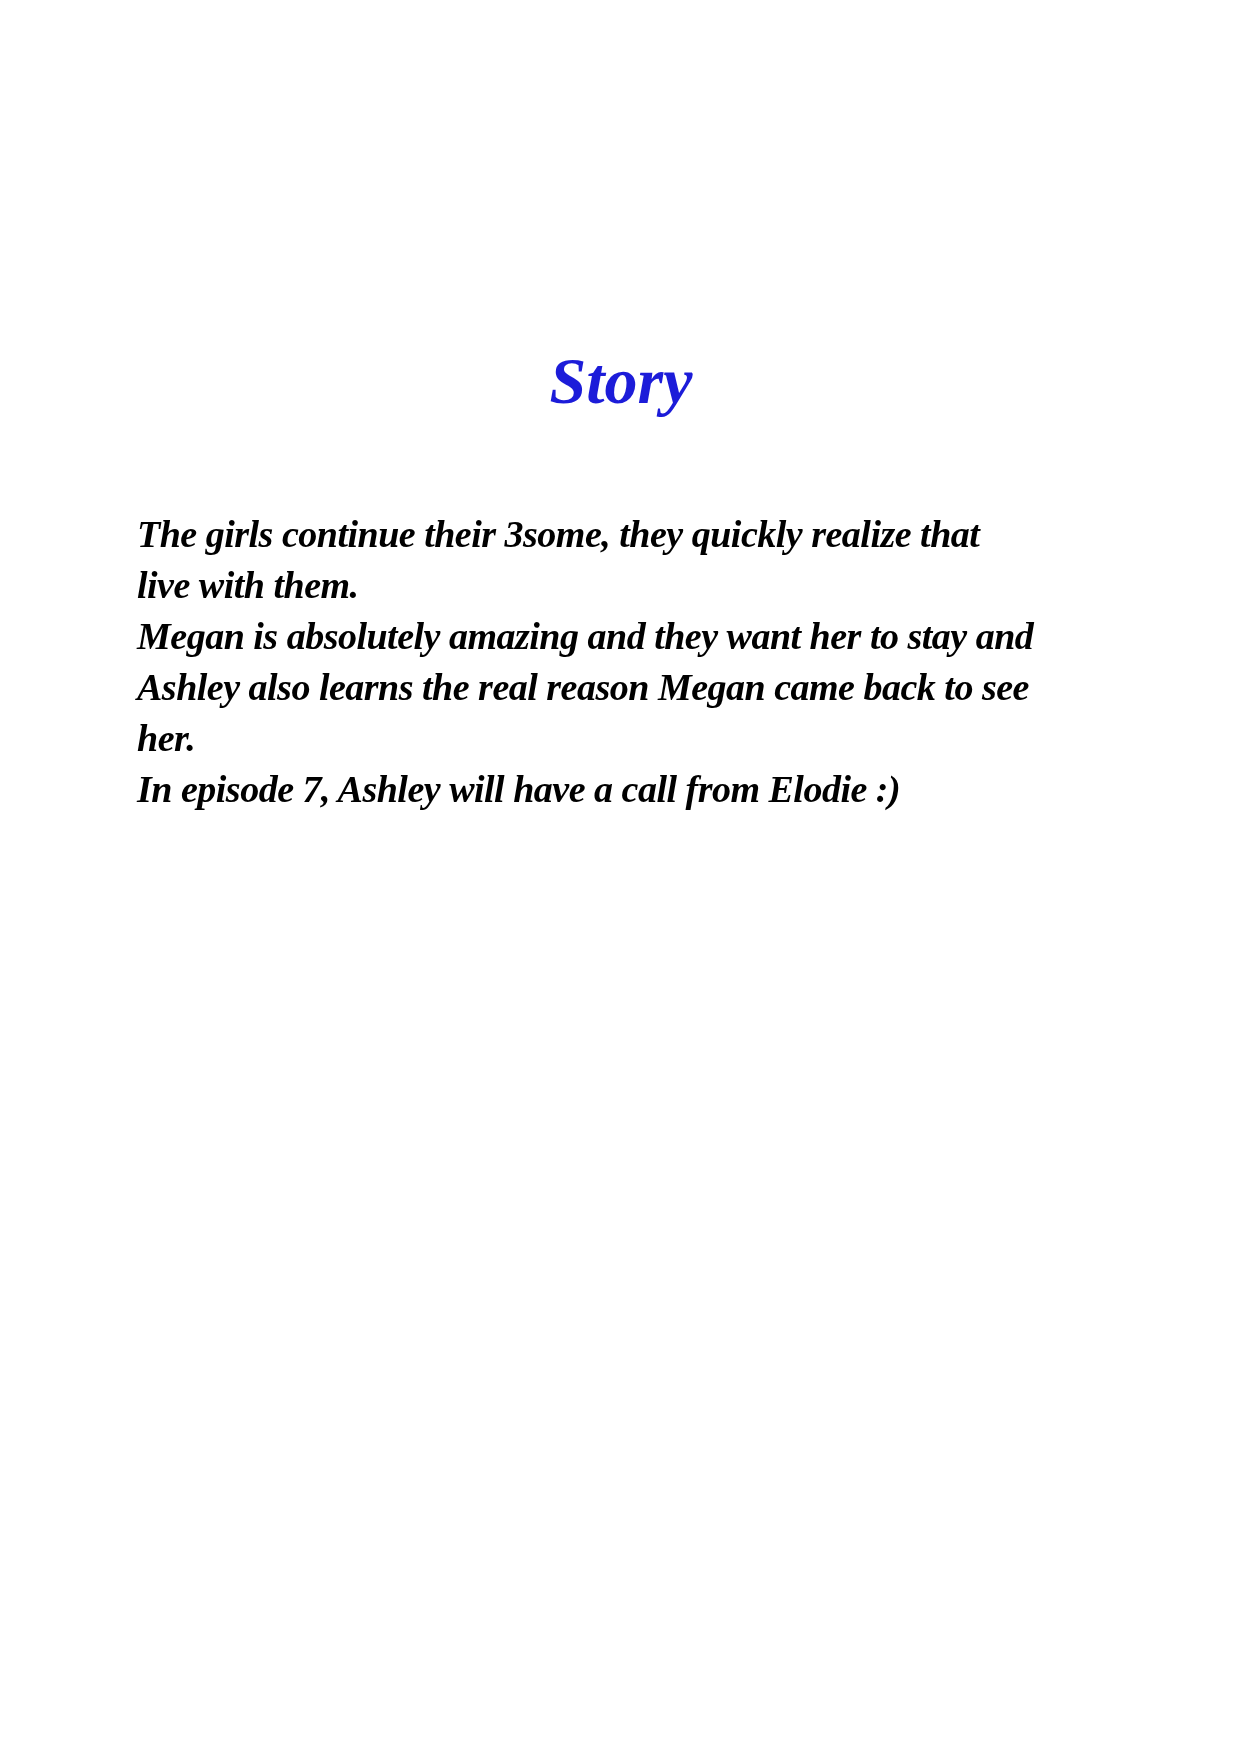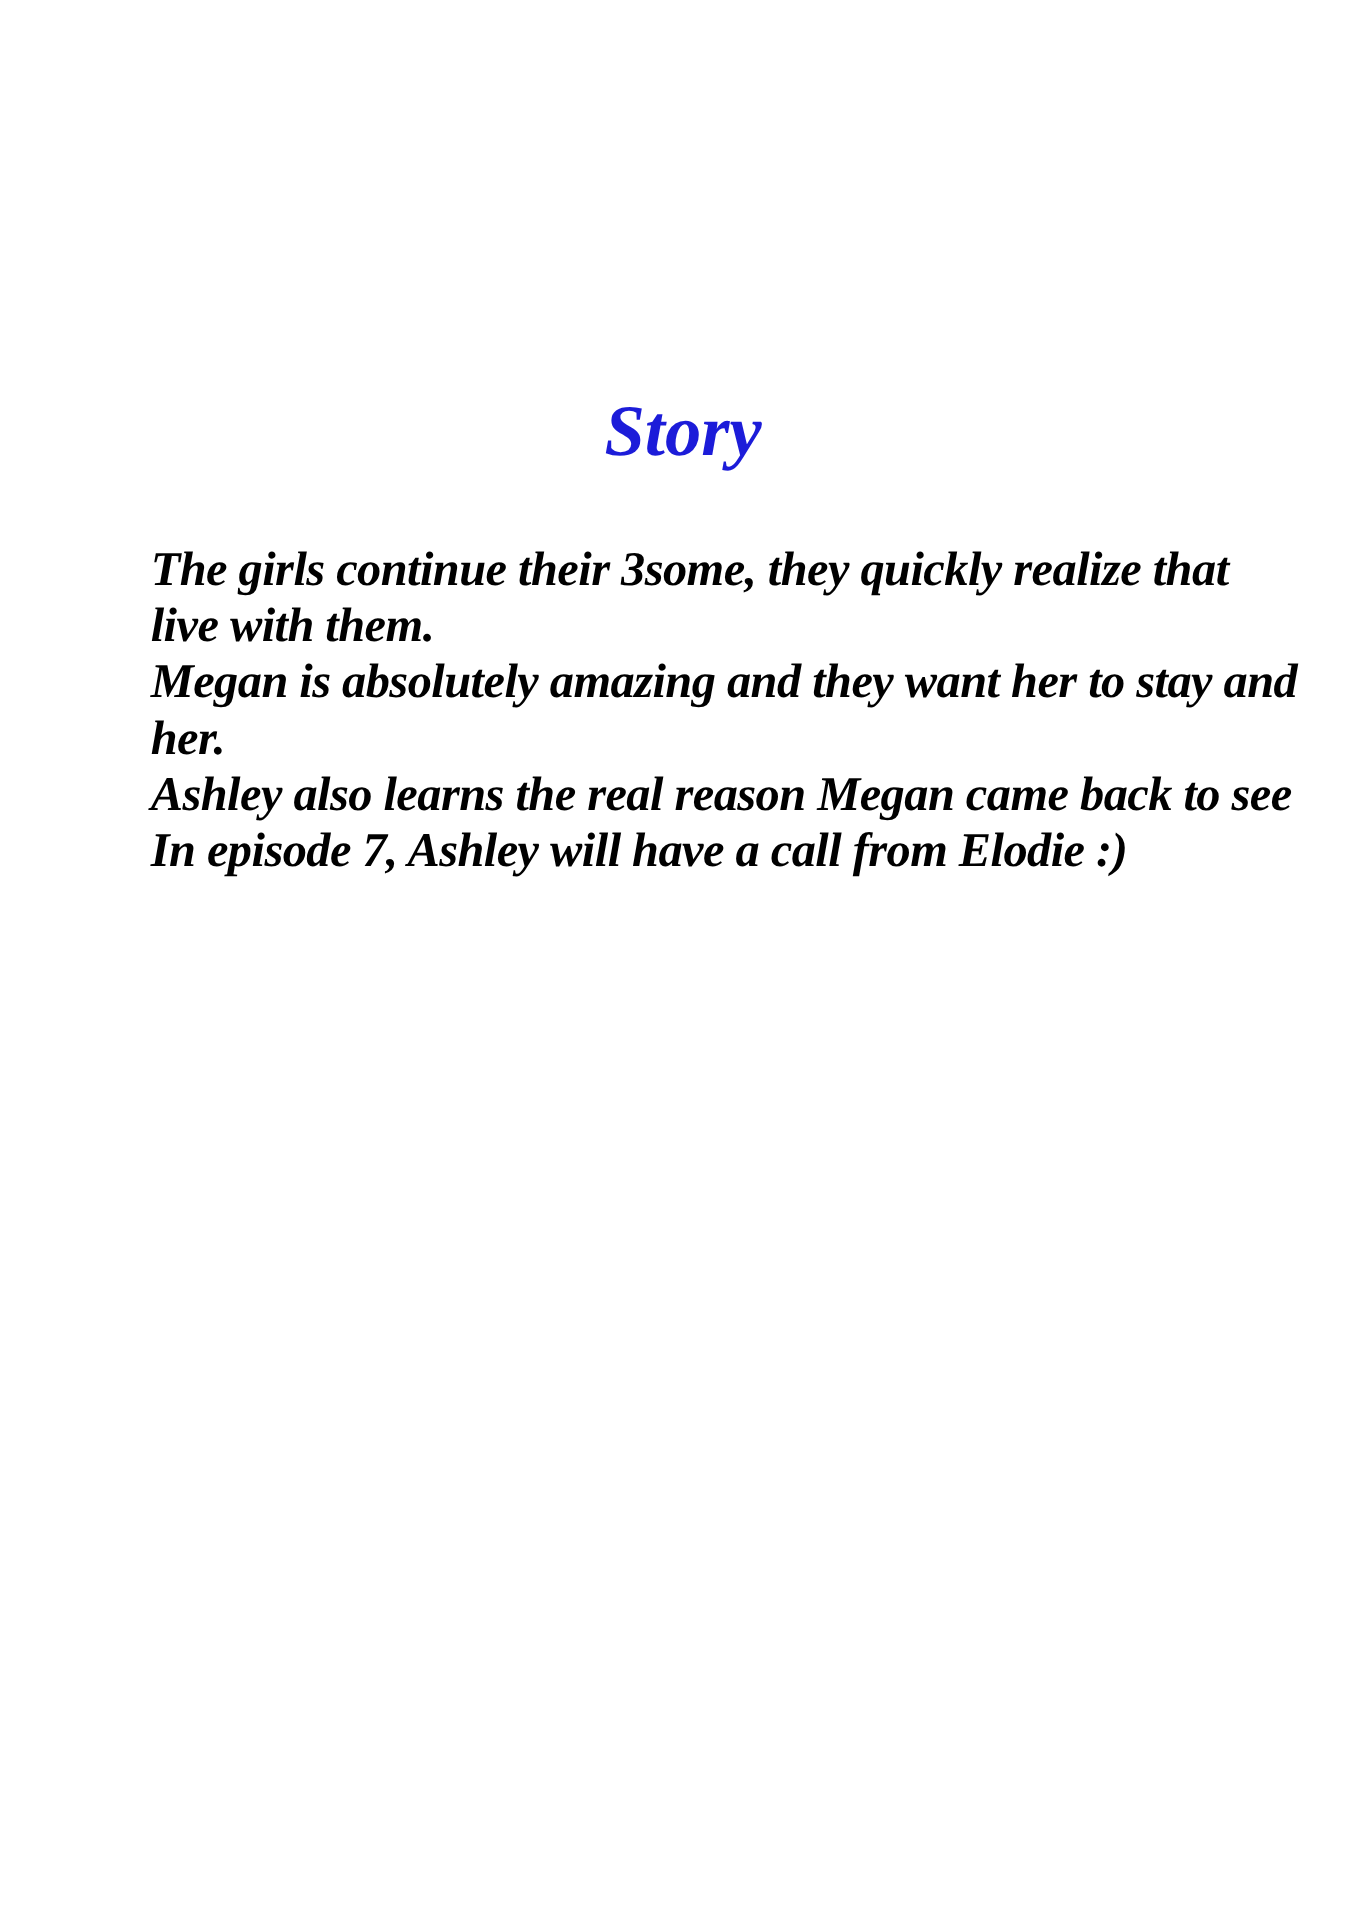--- a/index.html
+++ b/index.html
@@ -24,44 +24,44 @@
     text-align: center;
     font-family: "Liberation Serif", serif;
     font-style: italic;
     font-weight: bold;
     font-size: 66px;
     line-height: 1;
     letter-spacing: 0px;
   }
   .story-body {
     position: absolute;
-    top: 492px;
+    top: 509px;
     left: 137px;
     right: 60px;
     font-family: "Liberation Serif", serif;
     font-style: italic;
     font-weight: bold;
-    font-size: 44px;
+    font-size: 38px;
     line-height: 51px;
     letter-spacing: -0.5px;
     color: #000000;
   }
   .story-line {
     white-space: nowrap;
   }
 </style>
 </head>
 <body>
 
 <div class="page">
 
-  <h1 class="doc-title" style="color: rgb(28, 28, 217); margin-top: 12px;">Story</h1>
+  <h1 class="doc-title" style="color: rgb(28, 28, 217);">Story</h1>
 
   <div class="story-body" style="color: rgb(0, 0, 0);">
     <div class="story-line">The girls continue their 3some, they quickly realize that</div>
     <div class="story-line">live with them.</div>
     <div class="story-line">Megan is absolutely amazing and they want her to stay and</div>
+    <div class="story-line">Ashley also learns the real reason Megan came back to see</div>
     <div class="story-line">her.</div>
-    <div class="story-line">Ashley also learns the real reason Megan came back to see</div>
     <div class="story-line">In episode 7, Ashley will have a call from Elodie :)</div>
   </div>
 
 </div>
 
 </body></html>

